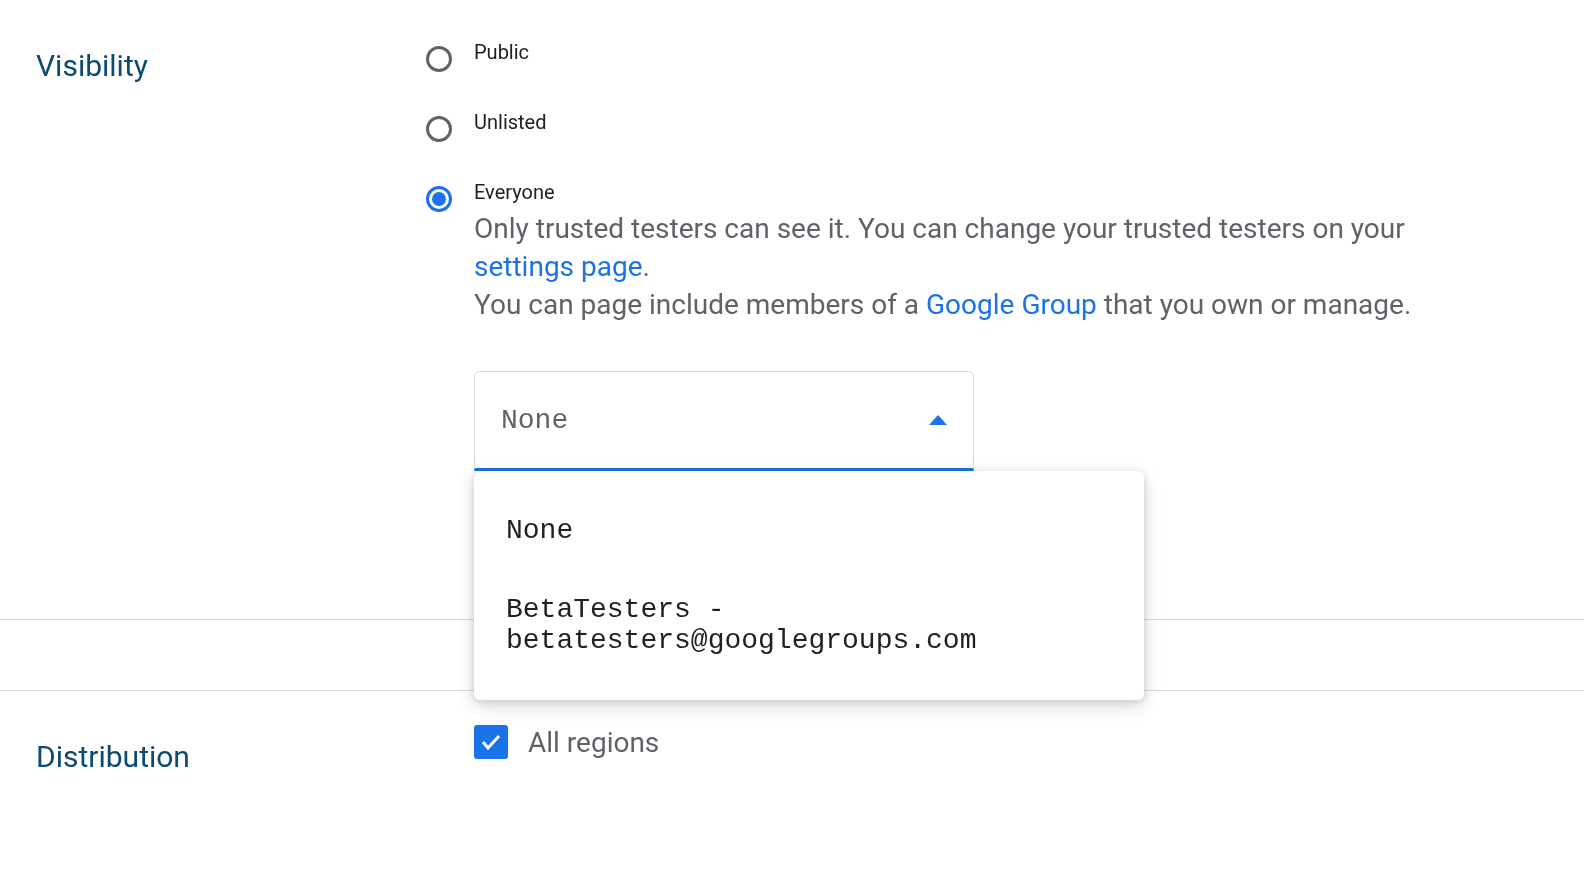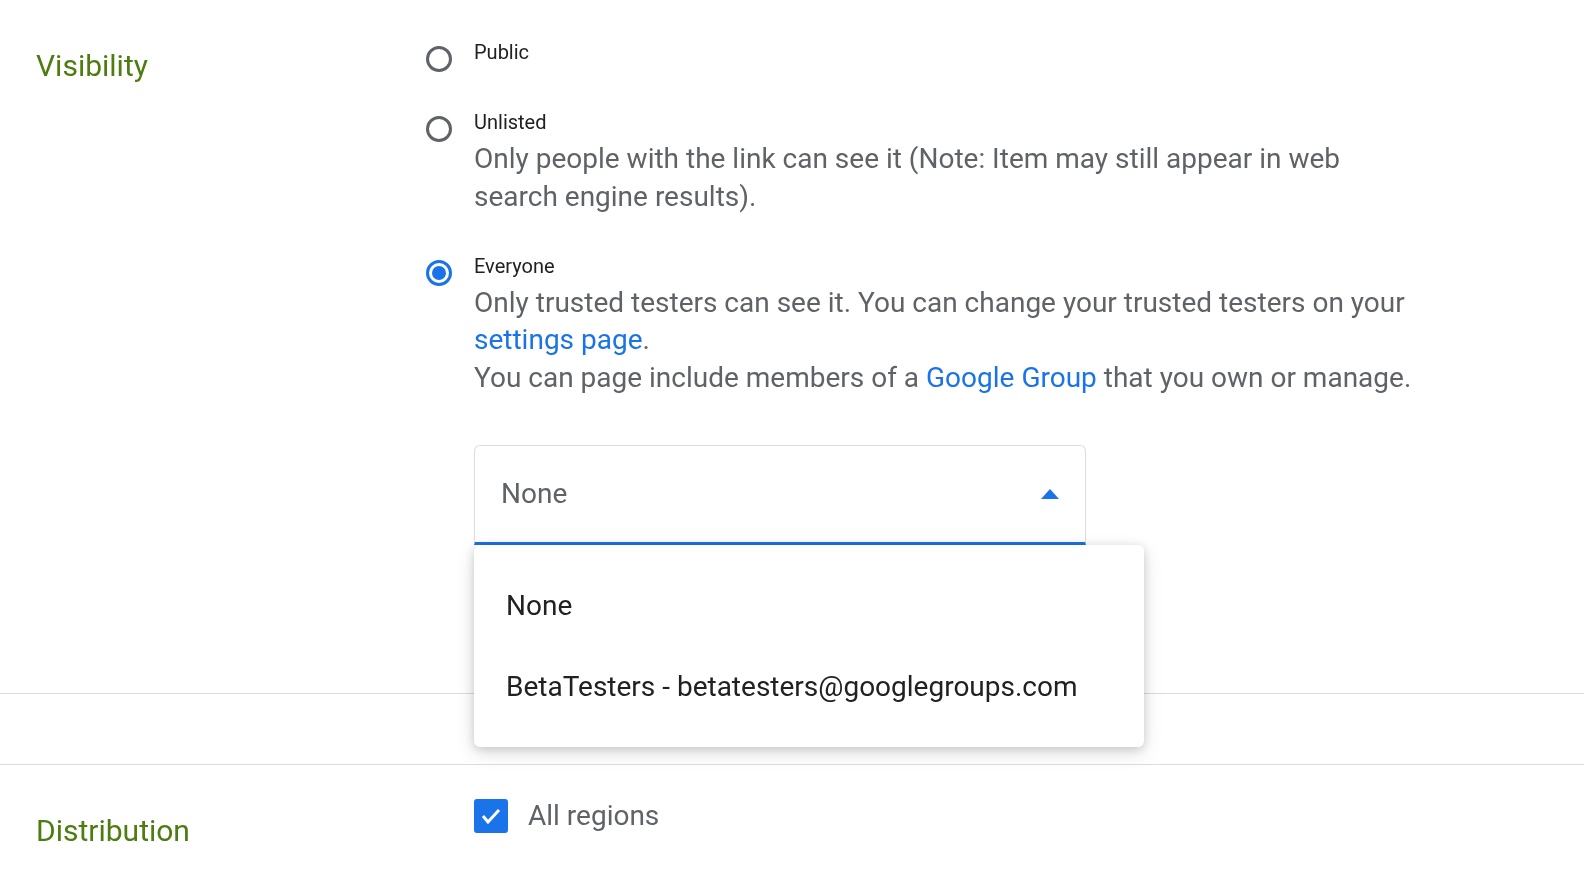--- a/index.html
+++ b/index.html
@@ -20,21 +20,21 @@
     .section-row {
       display: flex;
       align-items: flex-start;
       margin-bottom: 30px;
     }
     .section-label {
       width: 390px;
       flex-shrink: 0;
       font-size: 30px;
       font-weight: 400;
-      color: #4d7c0f;
+      color: #0c4a6e;
       padding-top: 8px;
     }
     .section-content {
       flex: 1;
     }
     .radio-option {
       display: flex;
       align-items: flex-start;
       margin-bottom: 38px;
     }
@@ -80,21 +80,22 @@
       max-width: 940px;
     }
     .link {
       color: #1a73e8;
       cursor: pointer;
     }
     .select-wrapper {
       margin-top: 48px;
       margin-left: 48px;
       position: relative;
-      width: 612px;
+      width: 500px;
+      font-family: Liberation Mono, monospace;
     }
     .select-box {
       width: 100%;
       height: 100px;
       border: 1px solid #dadce0;
       border-bottom: 3px solid #1a73e8;
       border-radius: 6px 6px 0 0;
       display: flex;
       align-items: center;
       justify-content: space-between;
@@ -191,21 +192,20 @@
           <div class="radio-circle"></div>
           <div class="radio-text">
             <div class="radio-title">Public</div>
           </div>
         </div>
 
         <div class="radio-option">
           <div class="radio-circle"></div>
           <div class="radio-text">
             <div class="radio-title">Unlisted</div>
-            <div class="radio-description">Only people with the link can see it (Note: Item may still appear in web search engine results).</div>
           </div>
         </div>
 
         <div class="radio-option">
           <div class="radio-circle selected"></div>
           <div class="radio-text">
             <div class="radio-title">Everyone</div>
             <div class="radio-description">
               <span>Only trusted testers can see it. You can change your trusted testers on your </span><a class="link">settings page</a><span>.</span><br>
               <span>You can page include members of a </span><a class="link">Google Group</a><span> that you own or manage.</span>

